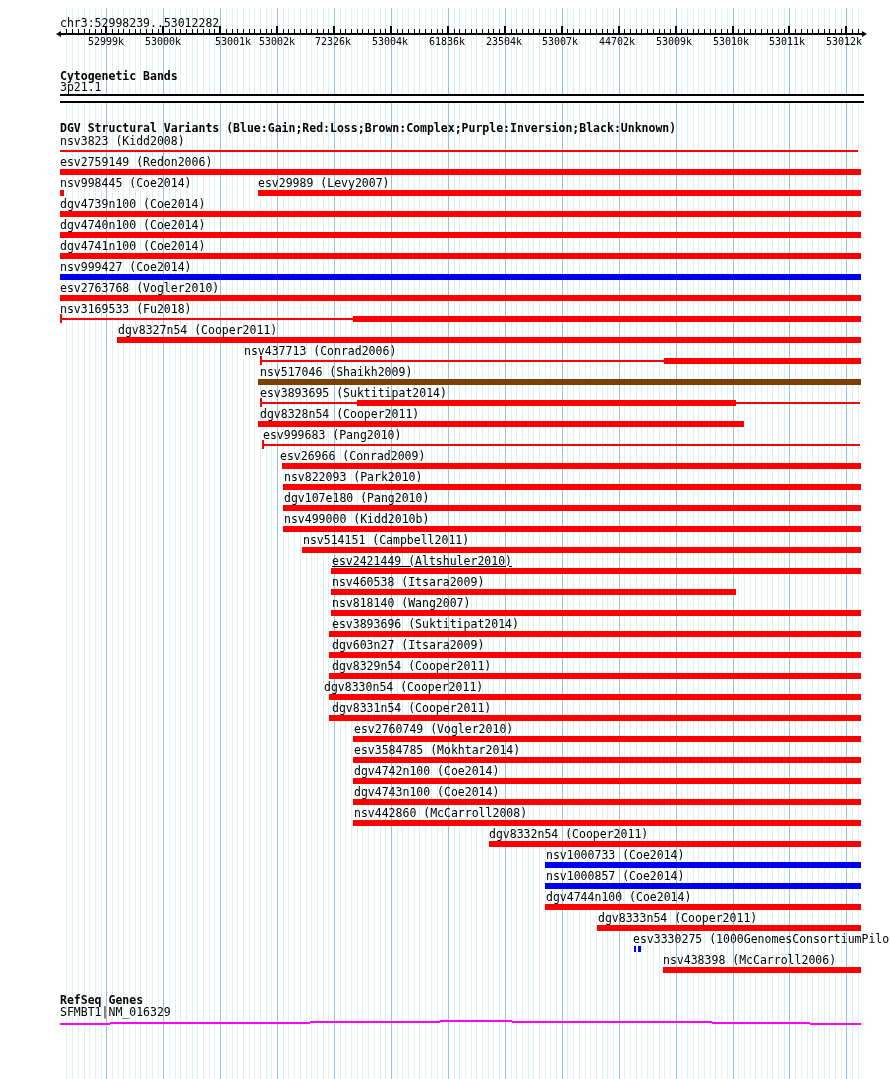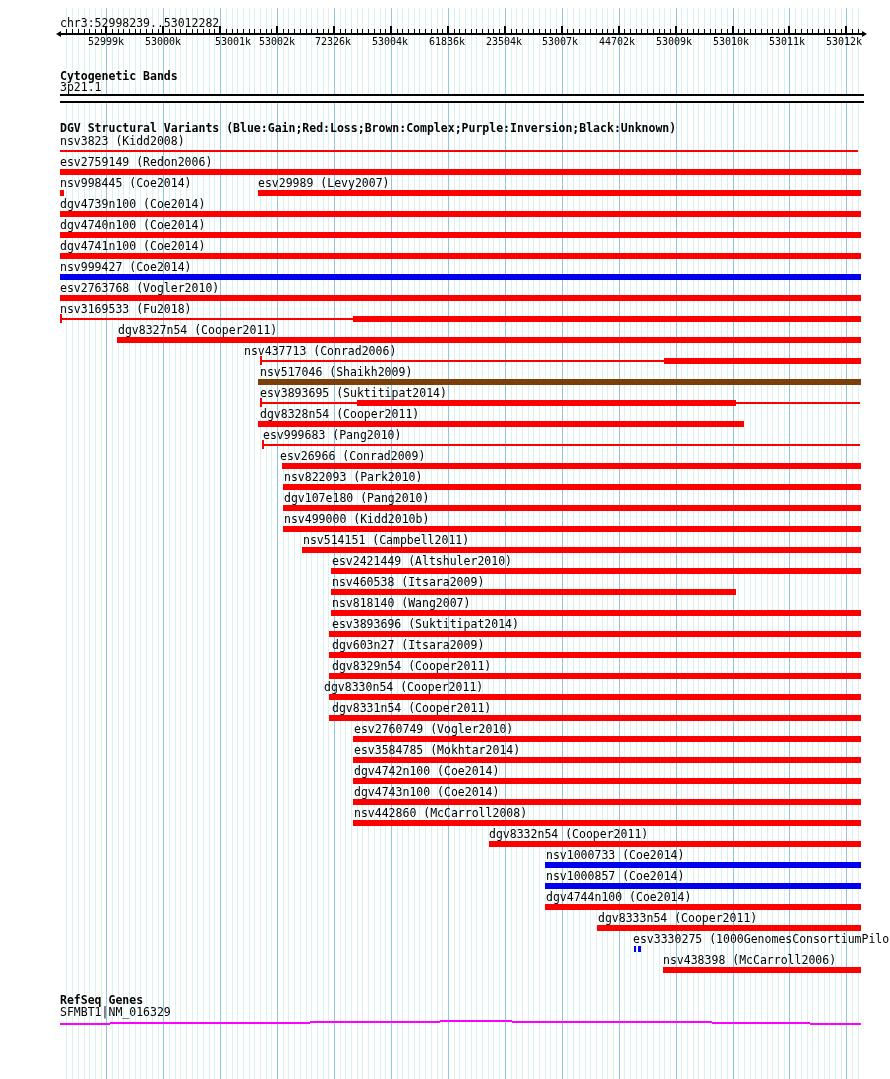--- a/index.html
+++ b/index.html
@@ -380,21 +380,21 @@
       <div class="variant-label" style="left: 280px; top: 450px;">esv26966 (Conrad2009)</div>
       <div class="seg" style="left: 282px; width: 579px; top: 463px; height: 6px; background: rgb(255, 0, 0);"></div>
       <div class="variant-label" style="left: 284px; top: 471px;">nsv822093 (Park2010)</div>
       <div class="seg" style="left: 283px; width: 578px; top: 484px; height: 6px; background: rgb(255, 0, 0);"></div>
       <div class="variant-label" style="left: 284px; top: 492px;">dgv107e180 (Pang2010)</div>
       <div class="seg" style="left: 283px; width: 578px; top: 505px; height: 6px; background: rgb(255, 0, 0);"></div>
       <div class="variant-label" style="left: 284px; top: 513px;">nsv499000 (Kidd2010b)</div>
       <div class="seg" style="left: 283px; width: 578px; top: 526px; height: 6px; background: rgb(255, 0, 0);"></div>
       <div class="variant-label" style="left: 303px; top: 534px;">nsv514151 (Campbell2011)</div>
       <div class="seg" style="left: 302px; width: 559px; top: 547px; height: 6px; background: rgb(255, 0, 0);"></div>
-      <div class="variant-label" style="left: 332px; top: 555px;">esv2421449 (Altshuler2010)</div>
+      <div class="variant-label" style="left: 332px; top: 555px; text-decoration: underline;">esv2421449 (Altshuler2010)</div>
       <div class="seg" style="left: 331px; width: 530px; top: 568px; height: 6px; background: rgb(255, 0, 0);"></div>
       <div class="variant-label" style="left: 332px; top: 576px;">nsv460538 (Itsara2009)</div>
       <div class="seg" style="left: 331px; width: 405px; top: 589px; height: 6px; background: rgb(255, 0, 0);"></div>
       <div class="variant-label" style="left: 332px; top: 597px;">nsv818140 (Wang2007)</div>
       <div class="seg" style="left: 331px; width: 530px; top: 610px; height: 6px; background: rgb(255, 0, 0);"></div>
       <div class="variant-label" style="left: 332px; top: 618px;">esv3893696 (Suktitipat2014)</div>
       <div class="seg" style="left: 329px; width: 532px; top: 631px; height: 6px; background: rgb(255, 0, 0);"></div>
       <div class="variant-label" style="left: 332px; top: 639px;">dgv603n27 (Itsara2009)</div>
       <div class="seg" style="left: 329px; width: 532px; top: 652px; height: 6px; background: rgb(255, 0, 0);"></div>
       <div class="variant-label" style="left: 332px; top: 660px;">dgv8329n54 (Cooper2011)</div>

